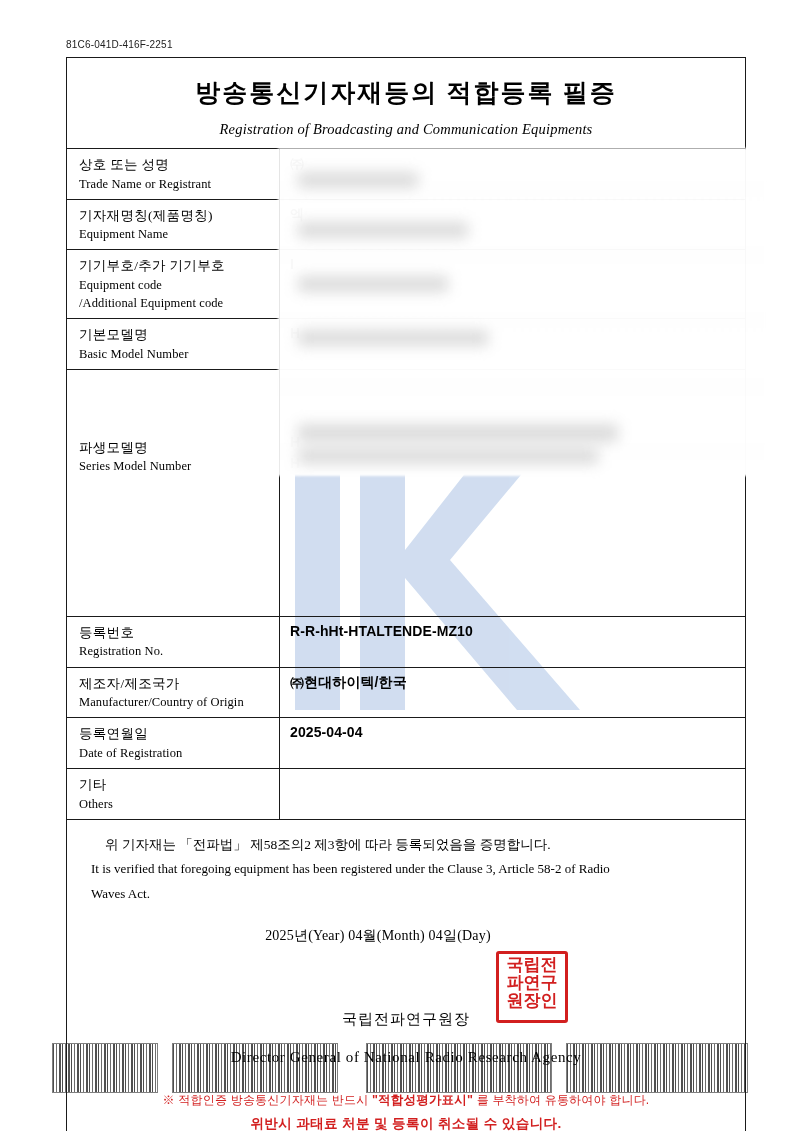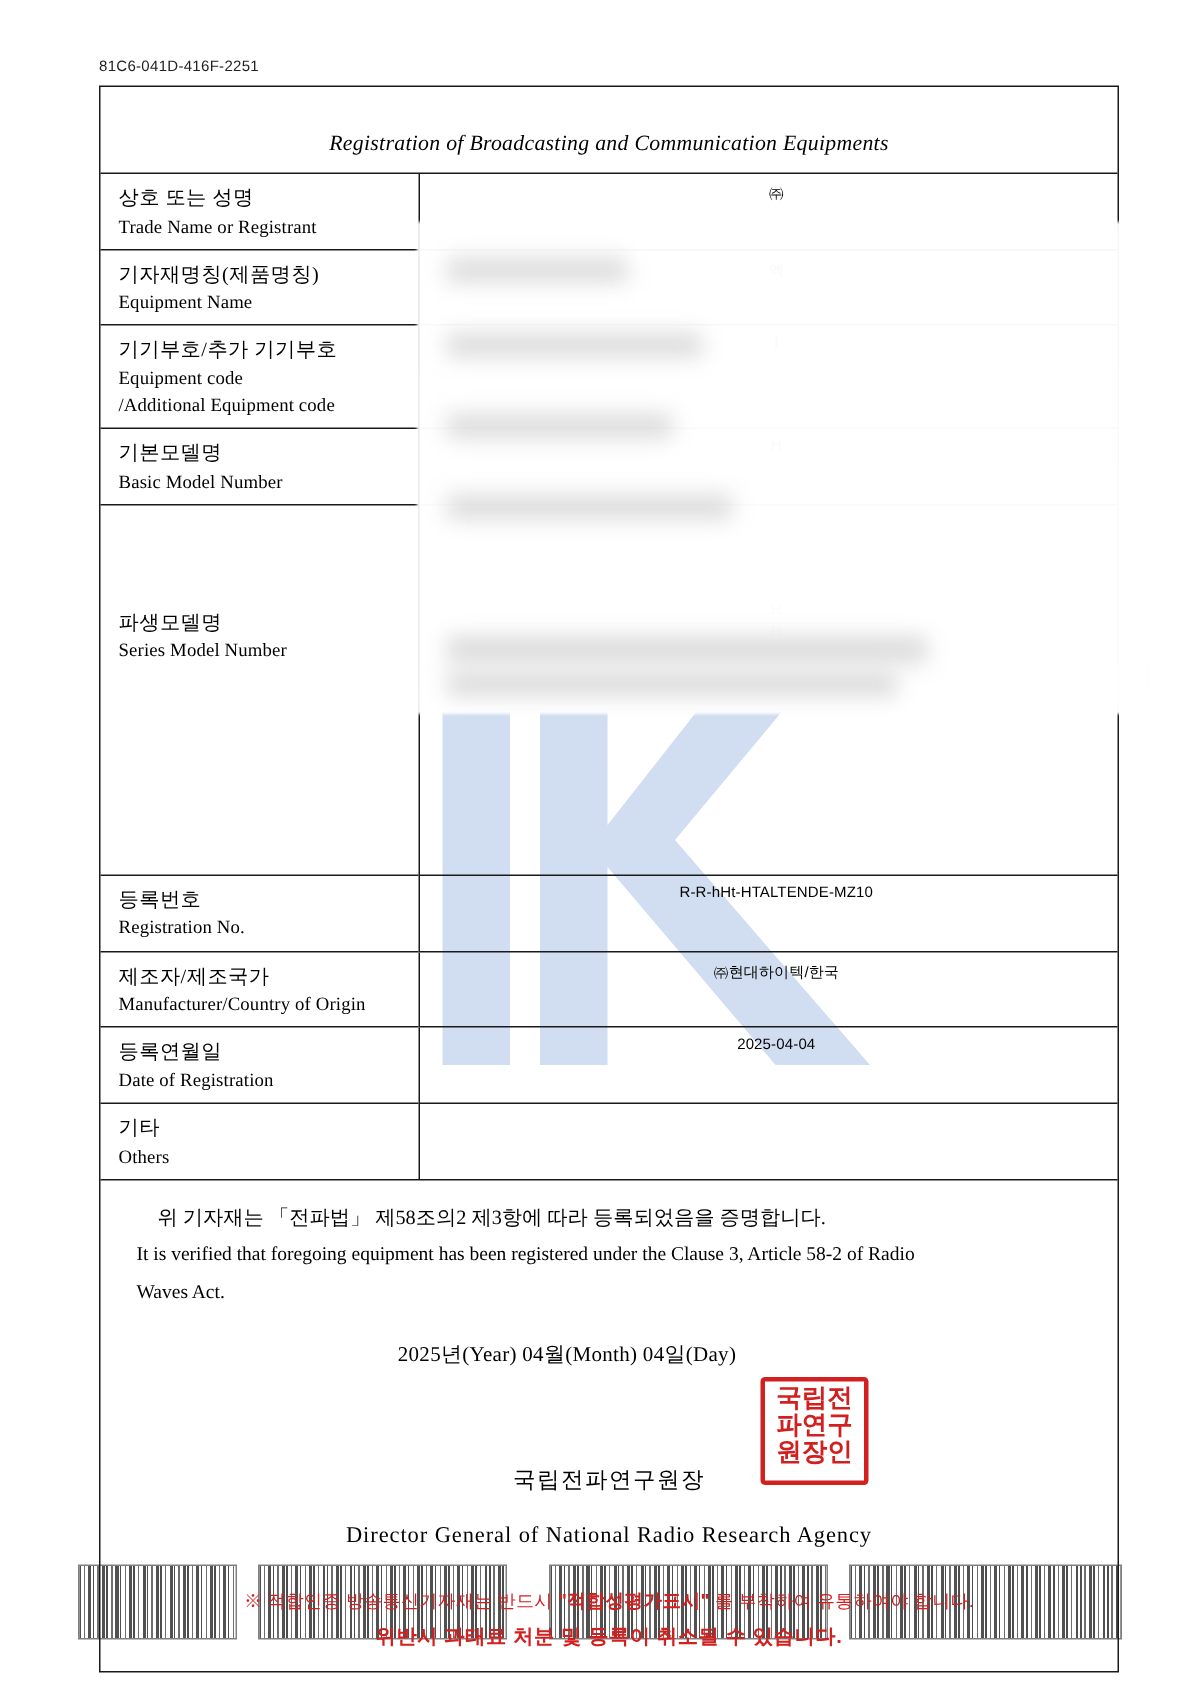--- a/index.html
+++ b/index.html
@@ -77,24 +77,23 @@
     padding: 6px 0 6px 12px;
     vertical-align: top;
   }
   table.fields tr:first-child td {
     border-top: none;
   }
   table.fields td.val {
     border-right: none;
     padding-left: 10px;
     font-family: "Liberation Sans", sans-serif;
-    font-size: 10px;
-    font-weight: normal;
+    font-size: 14px;
+    font-weight: bold;
     letter-spacing: 0.1px;
-    text-align: center;
   }
   td.label {
     width: 200px;
   }
   .lbl-ko {
     font-size: 13.5px;
     line-height: 1.45;
     letter-spacing: 0.3px;
   }
   .lbl-en {
@@ -137,21 +136,21 @@
     position: absolute;
     left: 0; right: 0;
     top: 38px;
     text-align: center;
     font-size: 15px;
     letter-spacing: 1px;
     margin-top: 27px;
   }
   .seal {
     position: absolute;
-    left: 440px;
+    left: 429px;
     top: 6px;
     width: 72px;
     height: 72px;
     border: 3px solid #d21f1f;
     border-radius: 3px;
     color: #d21f1f;
     font-weight: bold;
     font-size: 17px;
     line-height: 1.05;
     letter-spacing: 0px;
@@ -236,20 +235,21 @@
 <svg class="watermark" viewBox="0 0 300 320" xmlns="http://www.w3.org/2000/svg">
   <g fill="#c9d8ee" opacity="0.85">
     <path d="M10 10 L55 10 L55 310 L10 310 Z"></path>
     <path d="M75 10 L120 10 L120 150 L230 10 L290 10 L165 160 L295 310 L232 310 L120 178 L120 310 L75 310 Z"></path>
   </g>
 </svg>
 
 <div class="cert">
 
   <div class="title-block">
+    <div class="title-ko">방송통신기자재등의 적합등록 필증</div>
     <div class="title-en">Registration of Broadcasting and Communication Equipments</div>
   </div>
 
   <table class="fields">
     <tbody>
         <tr>
       <td class="label">
         <div class="lbl-ko">상호 또는 성명</div>
         <div class="lbl-en">Trade Name or Registrant</div>
       </td>

